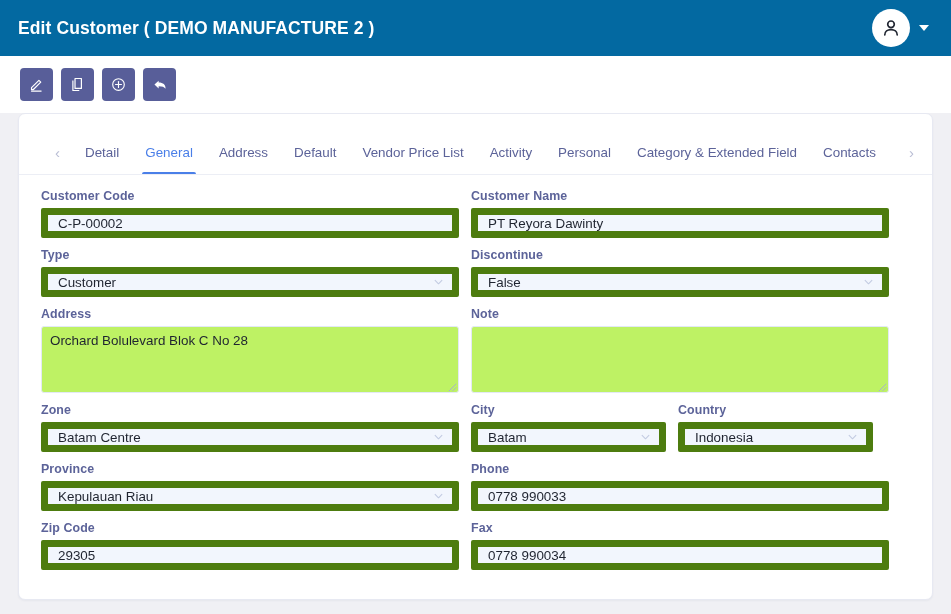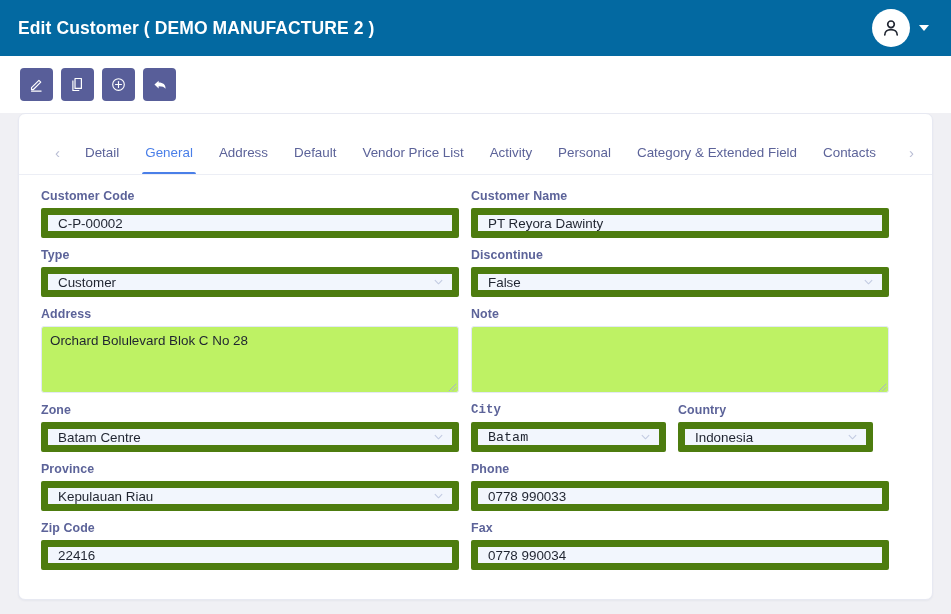--- a/index.html
+++ b/index.html
@@ -140,21 +140,21 @@
     padding: 14px 22px 0 22px;
   }
   .row {
     display: flex;
     gap: 12px;
     margin-bottom: 10px;
   }
   .col { display: flex; flex-direction: column; }
   .col-half { width: 418px; flex: none; }
   .col-zone  { width: 418px; flex: none; }
-  .col-city  { width: 195px; flex: none; font-family: Liberation Mono, monospace; }
+  .col-city  { width: 195px; flex: none; }
   .col-country { width: 195px; flex: none; }
 
   .field-label {
     font-size: 12.4px;
     font-weight: bold;
     color: #5c6399;
     margin-bottom: 5px;
     letter-spacing: .1px;
   }
 
@@ -399,21 +399,21 @@
       </div>
       <div class="col col-half">
         <div class="field-label">Phone</div>
         <div class="input-box">0778 990033</div>
       </div>
     </div>
 
     <div class="row">
       <div class="col col-half">
         <div class="field-label">Zip Code</div>
-        <div class="input-box">22416</div>
+        <div class="input-box">29305</div>
       </div>
       <div class="col col-half">
         <div class="field-label">Fax</div>
         <div class="input-box">0778 990034</div>
       </div>
     </div>
 
   </div>
 </div>
 

